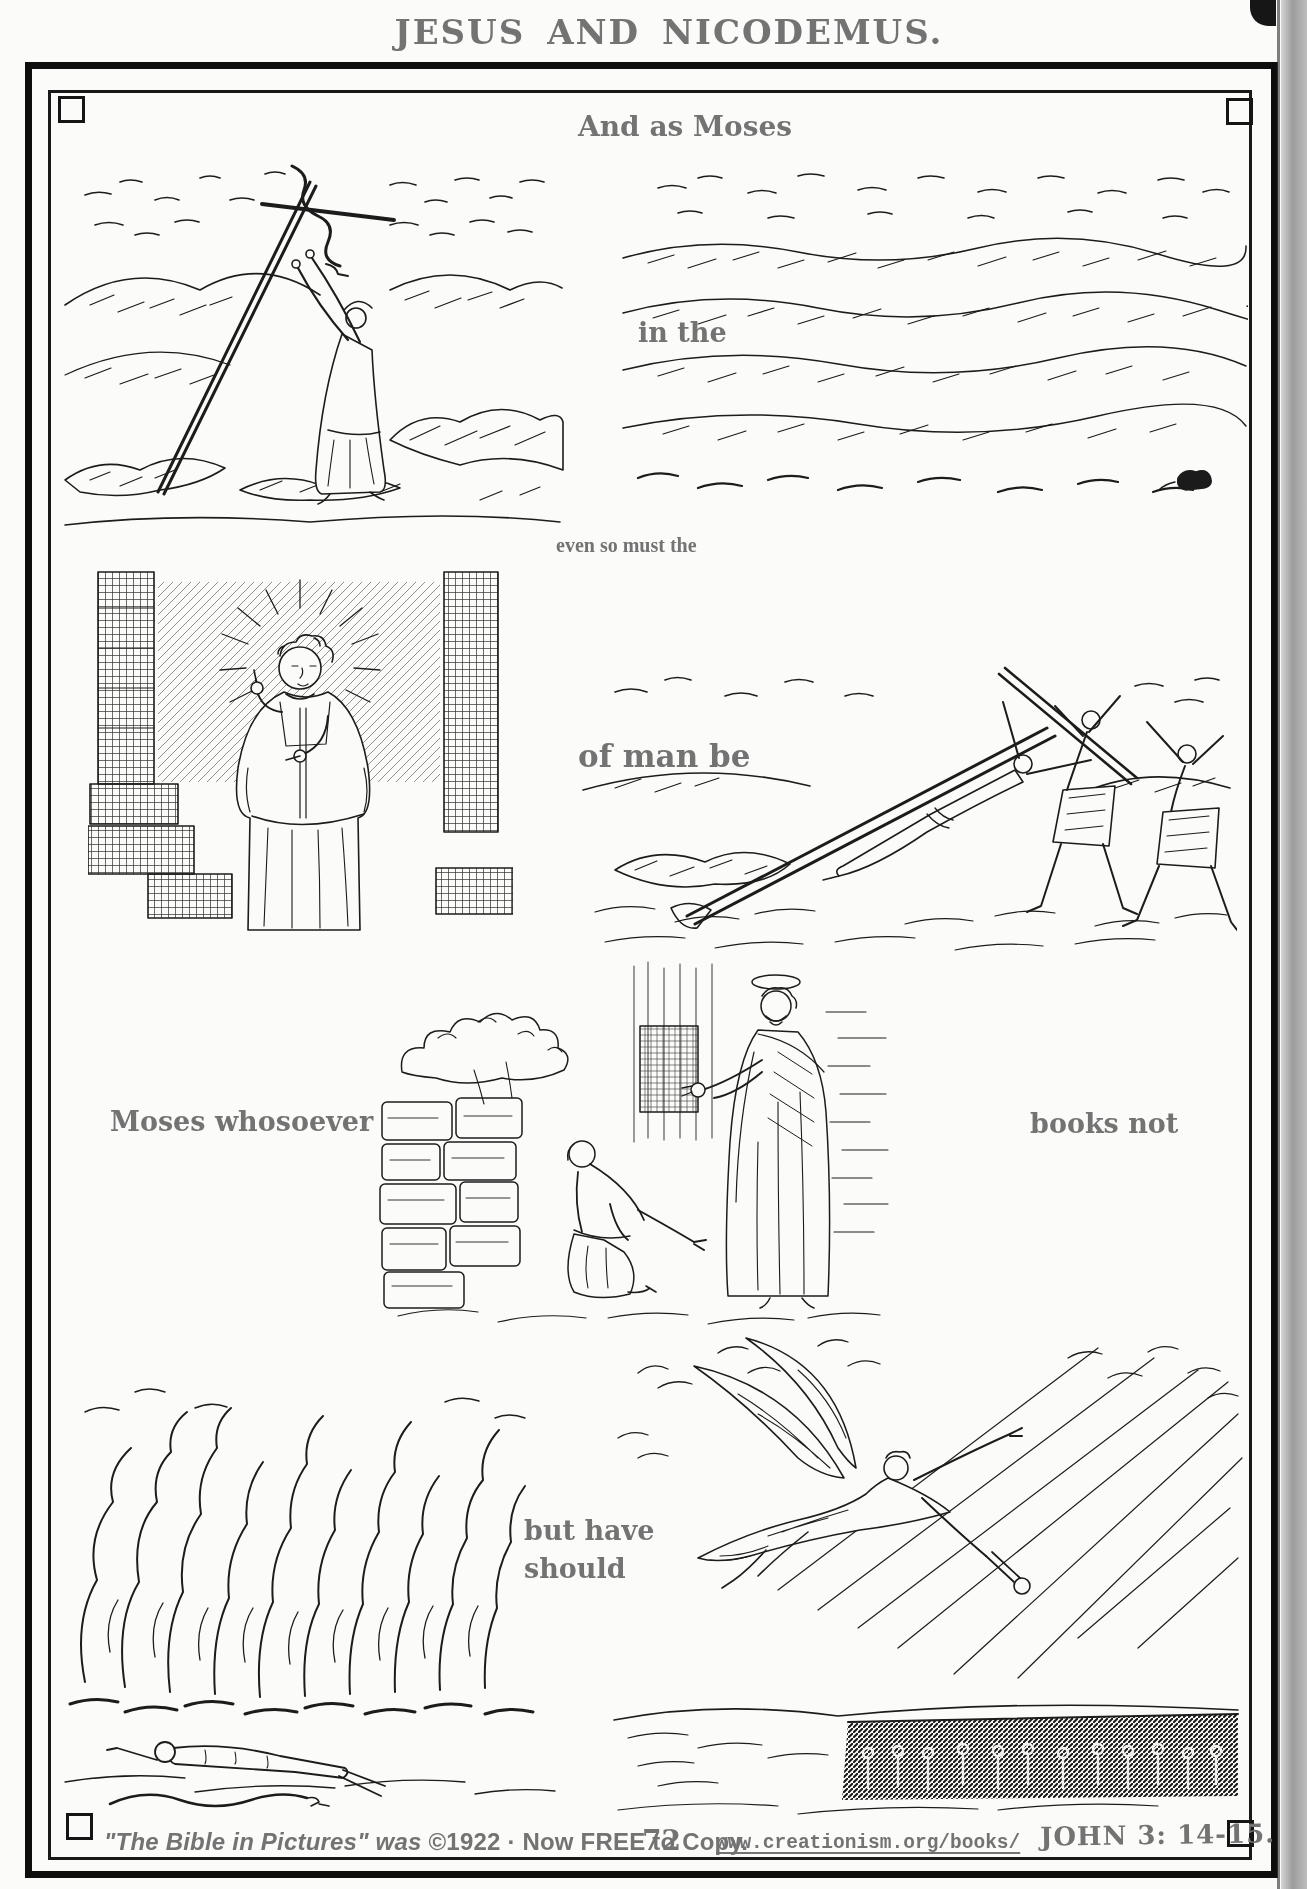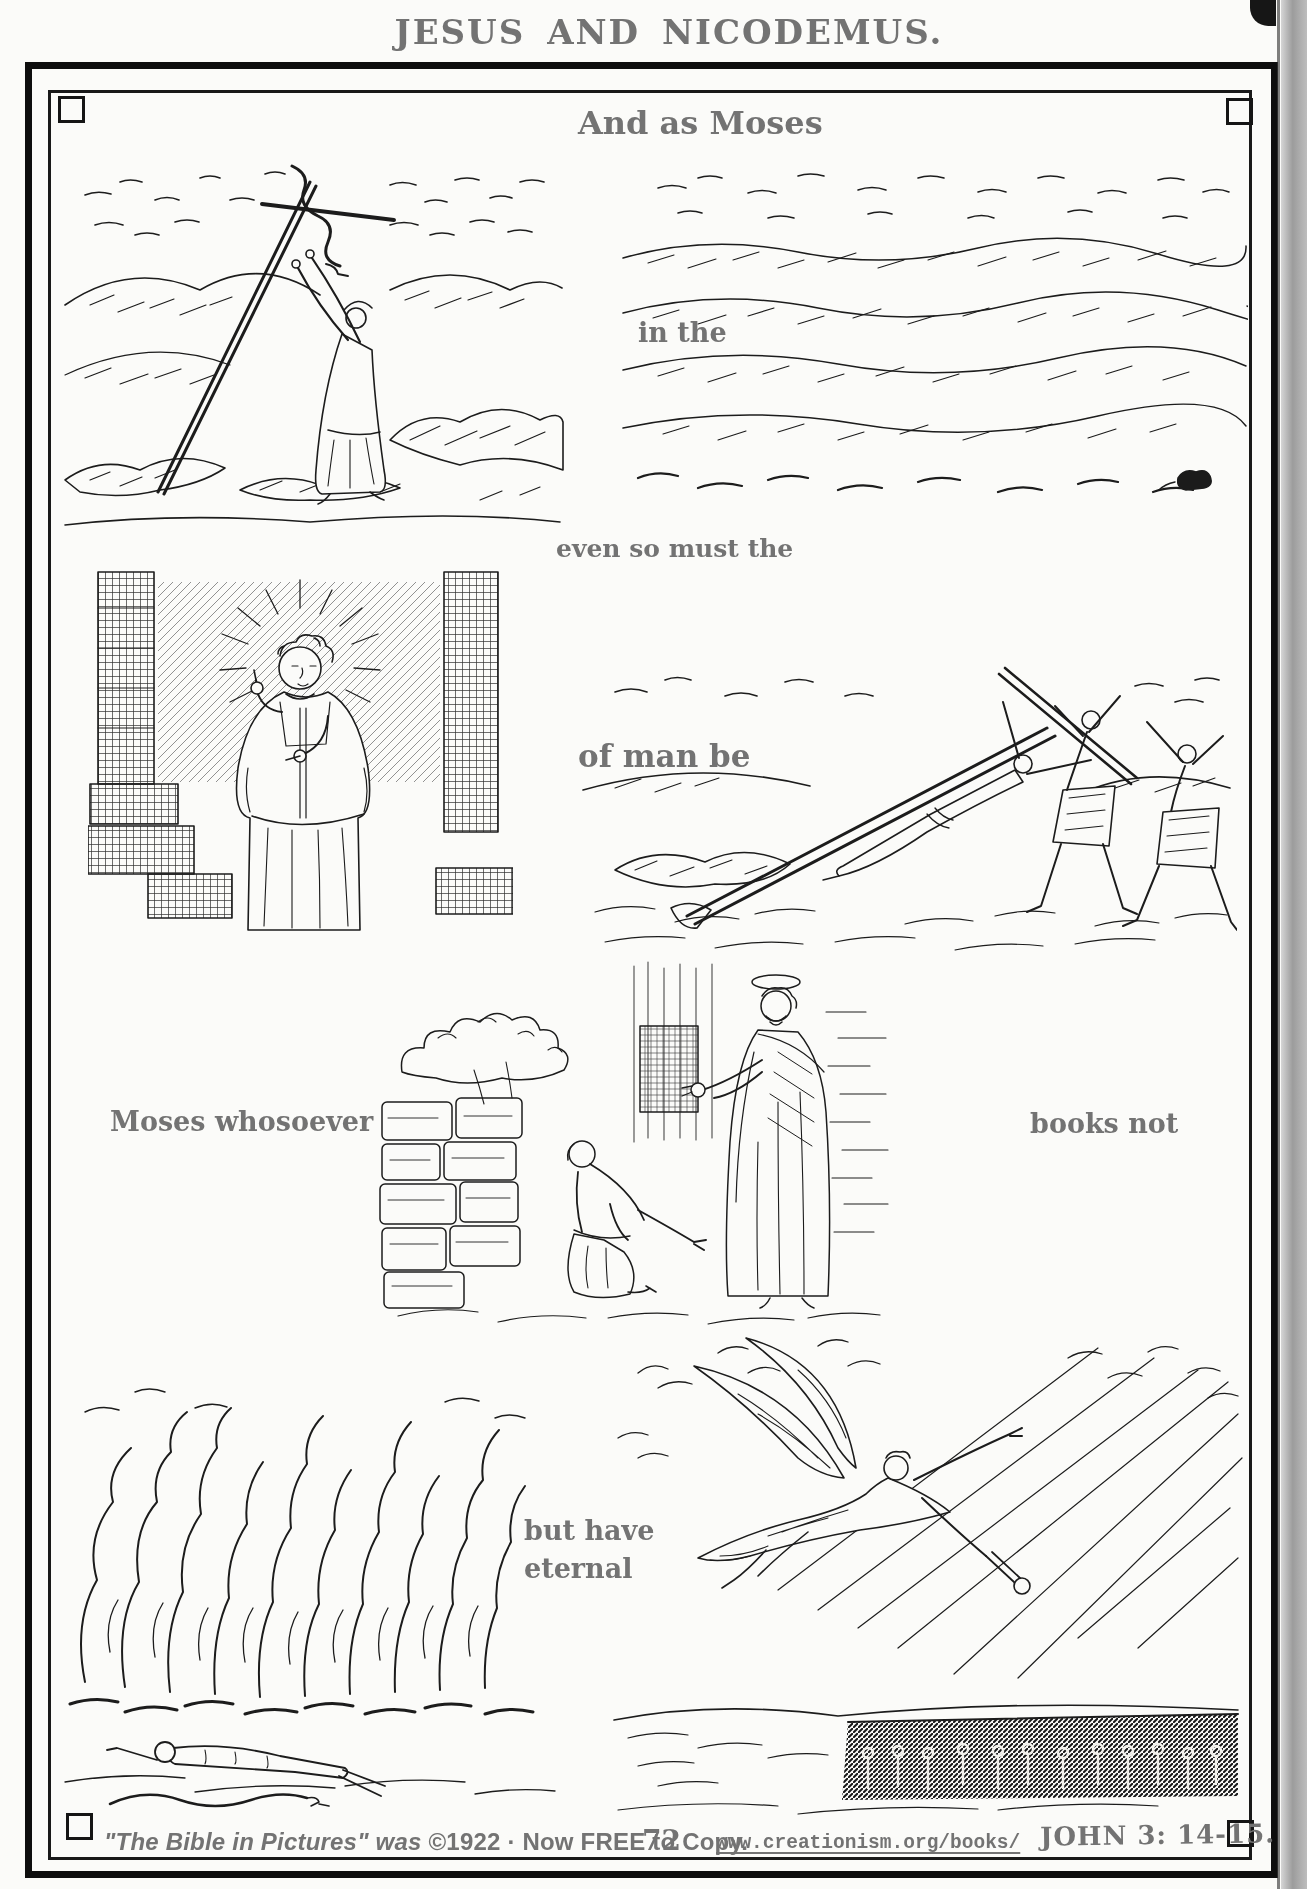--- a/index.html
+++ b/index.html
@@ -15,23 +15,23 @@
     border:7px solid #0e0e0e;box-sizing:border-box;}
   .frame-inner{position:absolute;left:48px;top:90px;width:1204px;height:1770px;
     border:3px solid #191919;box-sizing:border-box;}
   .regmark{position:absolute;width:27px;height:27px;border:3px solid #151515;box-sizing:border-box;background:transparent;}
   .rm-tl{left:58px;top:96px;}  .rm-tr{left:1226px;top:98px;}
   .rm-bl{left:66px;top:1813px;} .rm-br{left:1227px;top:1820px;}
   
   .t{position:absolute;font-weight:bold;white-space:nowrap;}
   .title{left:169px;top:12px;width:1000px;text-align:center;font-size:34px;
     letter-spacing:2px;word-spacing:8px;}
-  .t-moses{left:578px;top:104px;font-size:32px;}
+  .t-moses{left:578px;top:110px;font-size:28px;}
   .t-inthe{left:638px;top:317px;font-size:27px;}
-  .t-evenso{left:556px;top:534px;font-size:25px;}
+  .t-evenso{left:556px;top:534px;font-size:20px;font-family:Liberation Serif, serif;}
   .t-ofman{left:578px;top:738px;font-size:31px;}
   .t-whoso{left:110px;top:1106px;font-size:27px;}
   .t-should{left:1030px;top:1108px;font-size:27px;}
   .t-buthave{left:524px;top:1512px;width:190px;text-align:left;font-size:27px;line-height:38px;}
   
   .f-copy{left:104px;top:1828px;font-size:24px;font-family:"Liberation Sans",sans-serif;letter-spacing:.2px;}
   .f-copy .it{font-style:italic;}
   .f-num{left:642px;top:1824px;font-size:28px;}
   .f-url{left:716px;top:1832px;font-size:19.5px;font-family:Liberation Mono, monospace;
     text-decoration:underline;text-decoration-thickness:2px;text-underline-offset:4px;}
@@ -62,21 +62,21 @@
   <div class="regmark rm-br"></div>
 
   <div class="t t-moses">And as Moses</div>
   <div class="t t-inthe">in the</div>
   <div class="t t-evenso">even so must the</div>
   <div class="t t-ofman">of man be</div>
   <div class="t t-whoso">Moses whosoever</div>
   <div class="t t-should">books not</div>
   <div class="t t-buthave">
     <div>but have</div>
-    <div>eternal</div>
+    <div>should</div>
   </div>
 
   <div class="ill i-mosesserp" role="img" aria-label="Moses lifting up the brazen serpent on a pole">
   <svg viewBox="0 0 505 400">
     <g stroke="#1c1c1c" stroke-width="1.6" fill="none" stroke-linecap="round" stroke-linejoin="round">
       <path d="M25 55q12 -5 26 -1M60 42q10 -4 22 0M95 60q12 -5 24 0M140 38q10 -4 20 0M170 60q12 -4 24 0M205 34q10 -4 20 0M330 45q12 -5 26 0M365 62q10 -4 22 0M395 40q12 -4 24 0M430 58q10 -4 22 0M460 42q12 -4 24 0"></path>
       <path d="M35 85q14 -5 28 0M75 95q12 -4 24 0M115 82q12 -4 24 0M330 85q14 -5 28 0M370 95q12 -4 24 0M410 82q12 -4 24 0M448 92q12 -4 24 0"></path>
       <path d="M5 165Q70 120 140 150Q200 115 260 155M330 150Q390 120 450 150Q480 135 502 148"></path>
       <path d="M30 165l24 -10M58 172l26 -10M90 168l24 -9M120 175l26 -10M150 165l22 -8M345 160l24 -9M375 168l26 -10M408 160l24 -8M440 168l24 -9" stroke-width="1.2"></path>
       <path d="M5 235Q90 195 170 225M25 238l26 -10M60 244l28 -10M95 238l26 -9M130 244l24 -9" stroke-width="1.2"></path>

